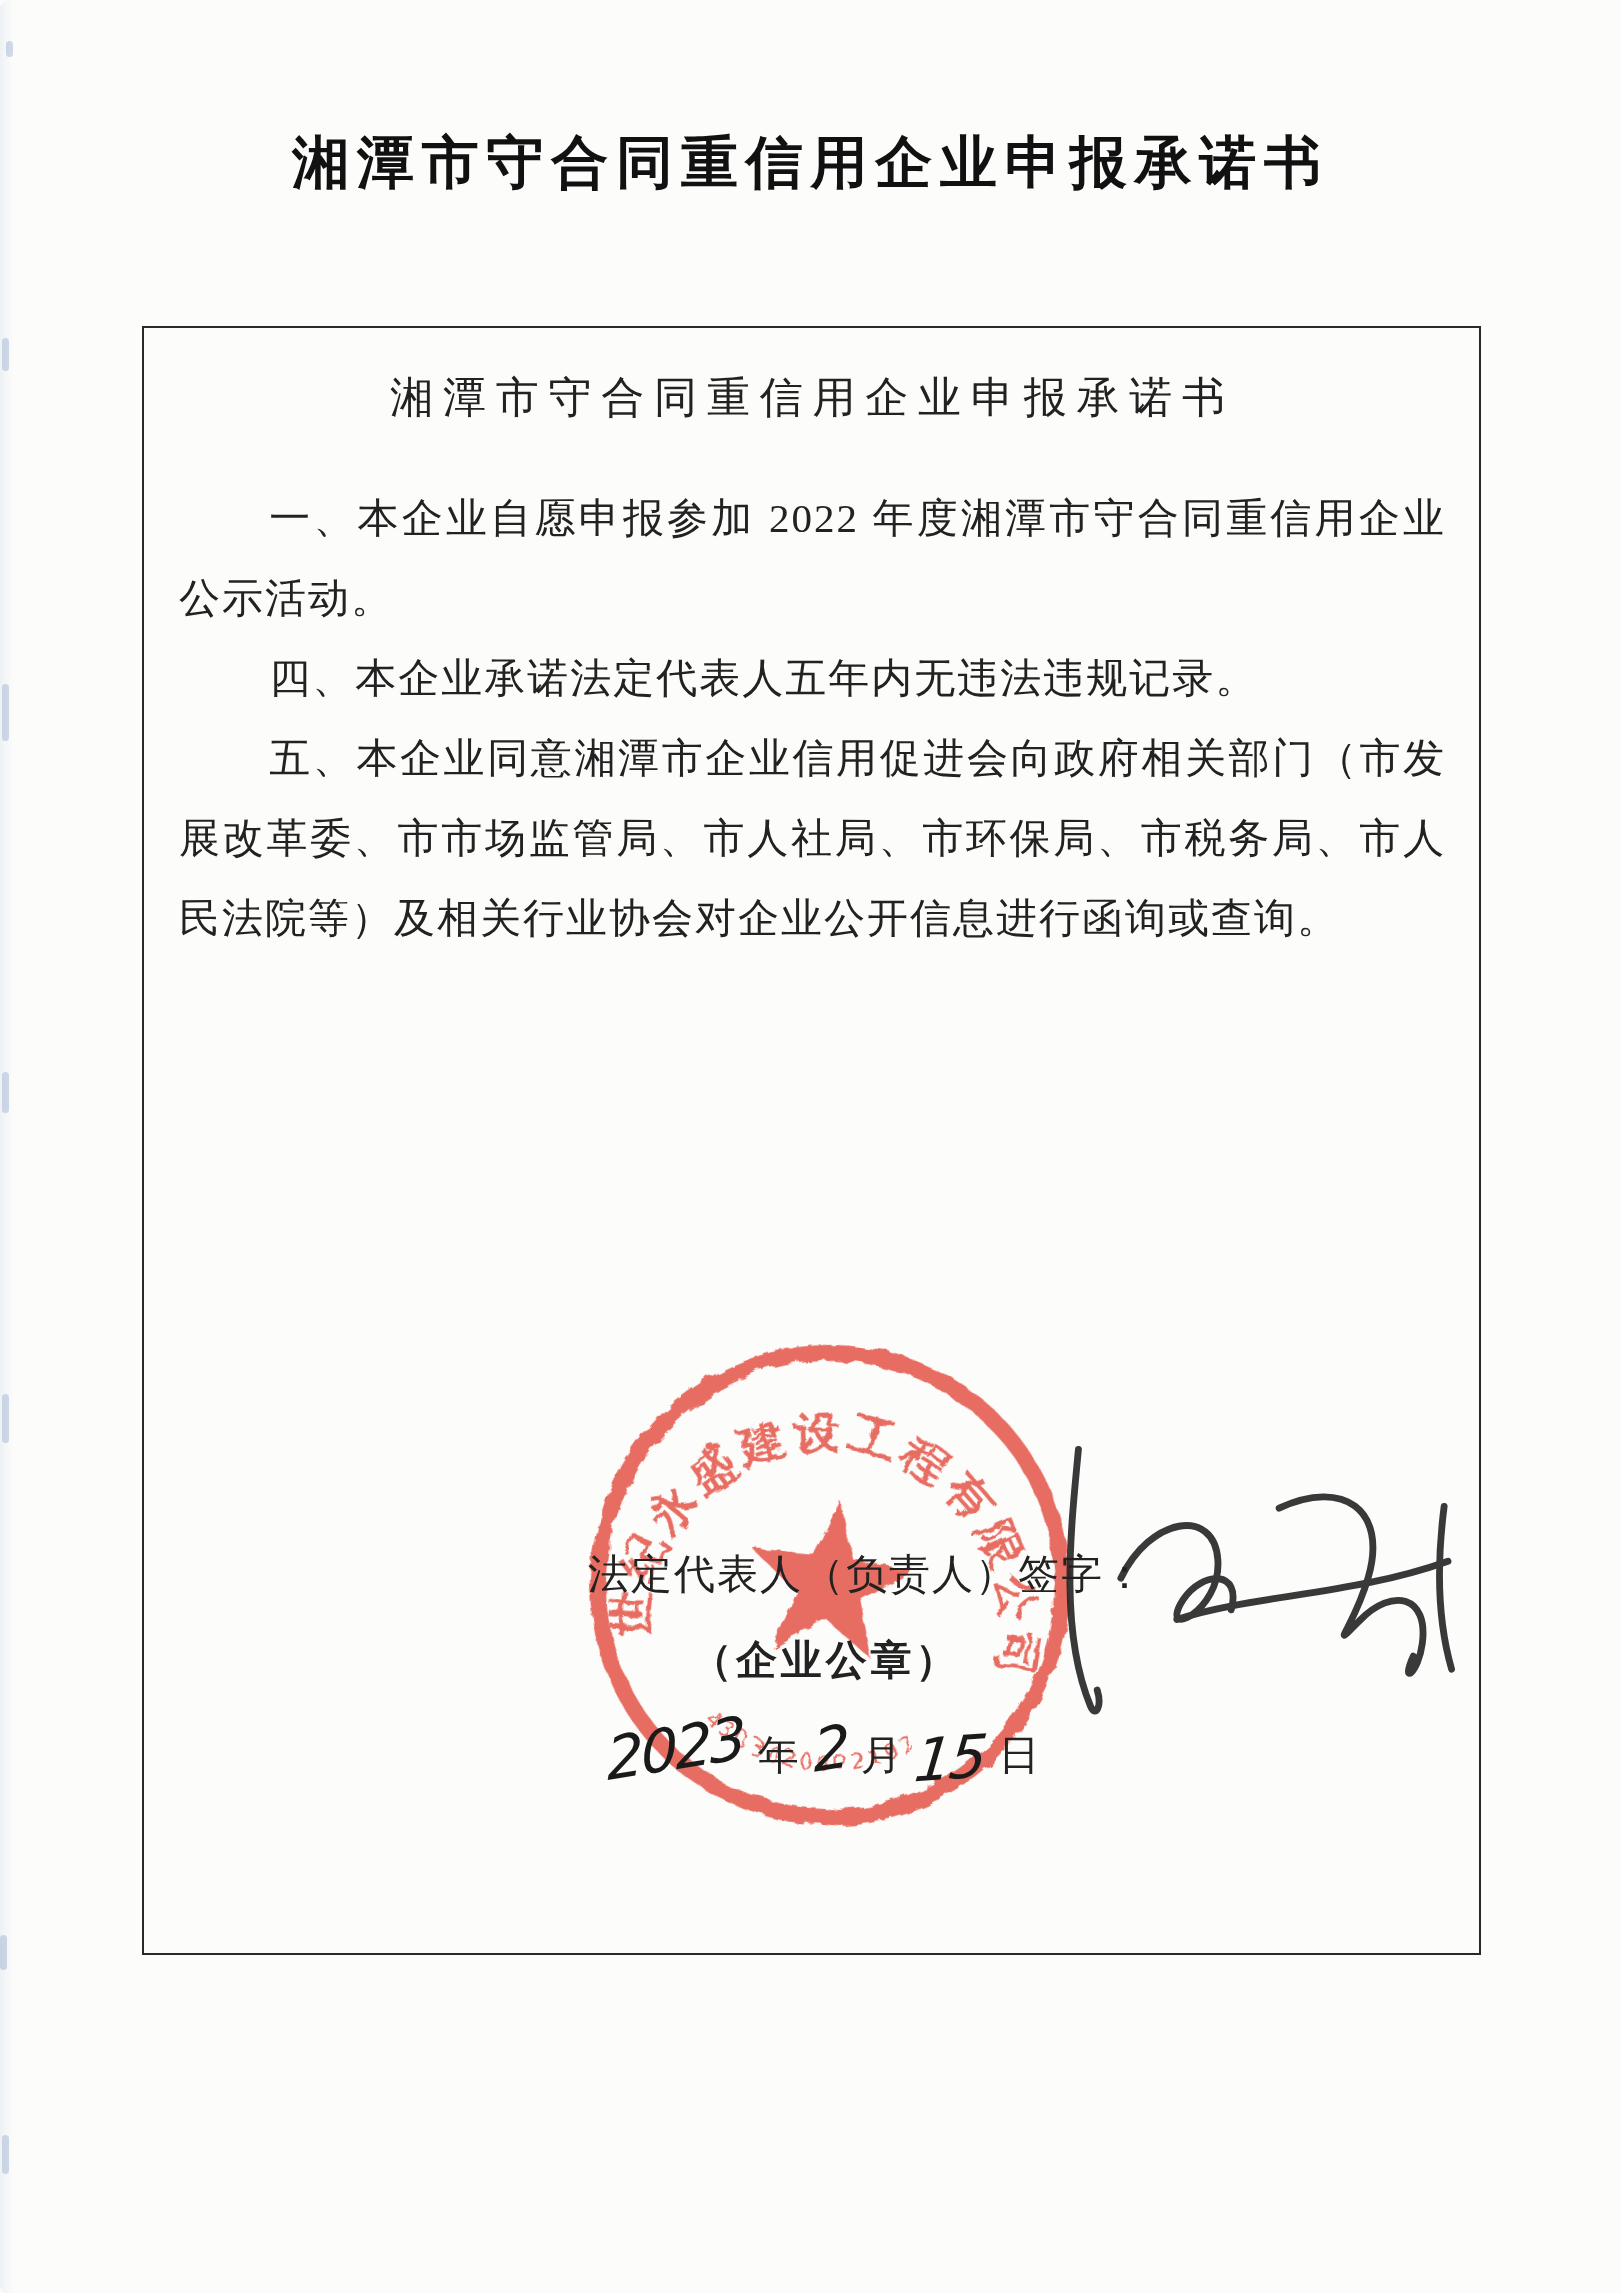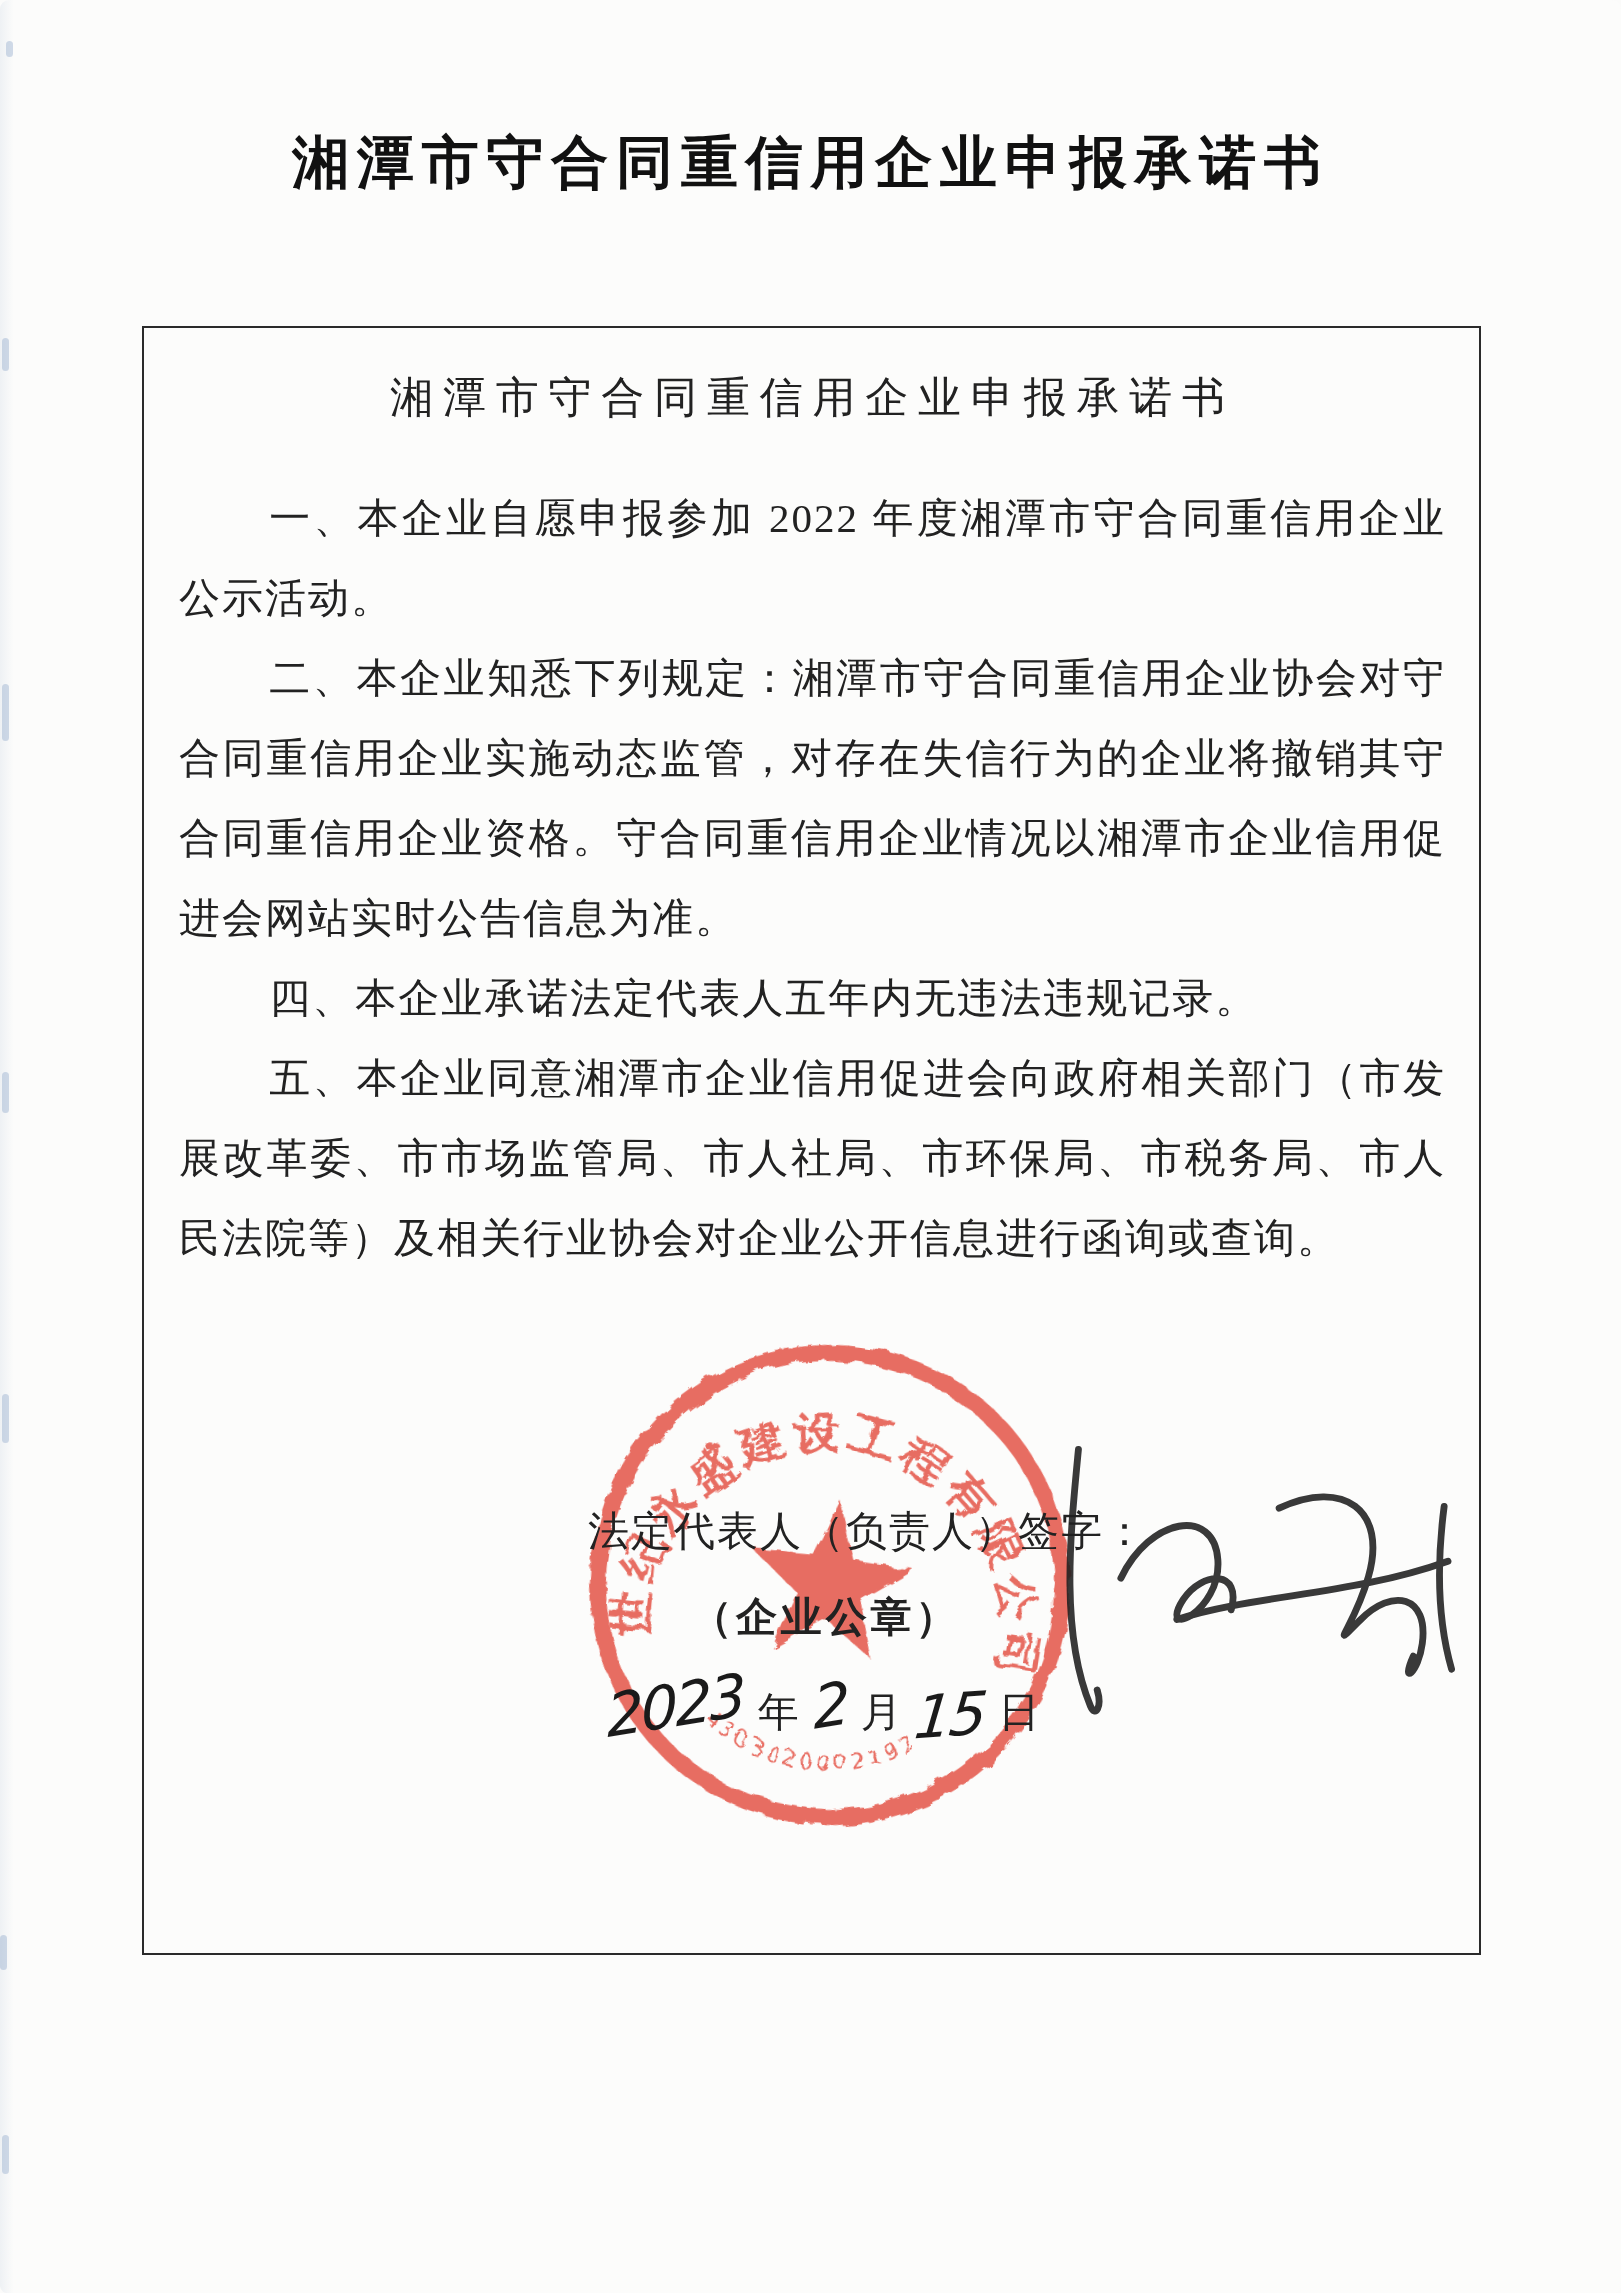--- a/index.html
+++ b/index.html
@@ -45,21 +45,21 @@
     margin: 0;
     font-size: 41px;
     line-height: 80px;
     letter-spacing: 2px;
     text-indent: 2.2em;
     text-align: justify;
     color: #222;
   }
   .sig-block {
     position: absolute;
-    left: 588px; top: 1504px;
+    left: 588px; top: 1547px;
     width: 686px;
     z-index: 3;
   }
   .sig-line {
     font-size: 41px;
     letter-spacing: 2px;
     color: #222;
     white-space: nowrap;
   }
   .seal-note {
@@ -122,21 +122,20 @@
   <div class="artifact" style="left:2px; top:1072px; height:41px;"></div>
   <div class="artifact" style="left:2px; top:1394px; height:49px;"></div>
   <div class="artifact" style="left:0px; top:1935px; height:35px;"></div>
   <div class="artifact" style="left:2px; top:2135px; height:39px;"></div>
 
   <div class="main-title">湘潭市守合同重信用企业申报承诺书</div>
 
   <div class="doc-box">
     <h2 class="inner-title">湘潭市守合同重信用企业申报承诺书</h2>
     <p class="para">一、本企业自愿申报参加 2022 年度湘潭市守合同重信用企业公示活动。</p>
-    <p class="para">二、本企业知悉下列规定：湘潭市守合同重信用企业协会对守合同重信用企业实施动态监管，对存在失信行为的企业将撤销其守合同重信用企业资格。守合同重信用企业情况以湘潭市企业信用促进会网站实时公告信息为准。</p>
     <p class="para">四、本企业承诺法定代表人五年内无违法违规记录。</p>
     <p class="para">五、本企业同意湘潭市企业信用促进会向政府相关部门（市发展改革委、市市场监管局、市人社局、市环保局、市税务局、市人民法院等）及相关行业协会对企业公开信息进行函询或查询。</p>
   </div>
 
   <div class="sig-block">
     <div class="sig-line">法定代表人（负责人）签字：</div>
     <div class="seal-note sig-line">（企业公章）</div>
     <div class="date-line">
       <span class="hw">2023</span>
       <span>年</span>

